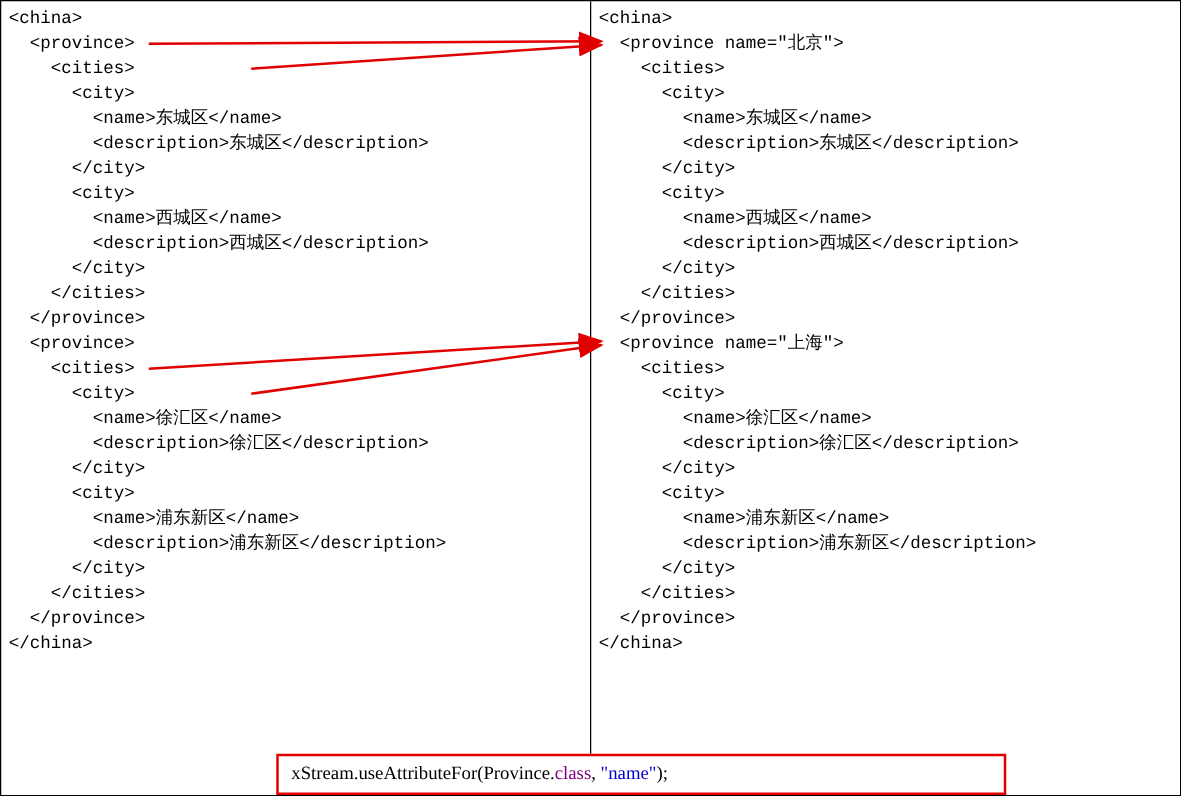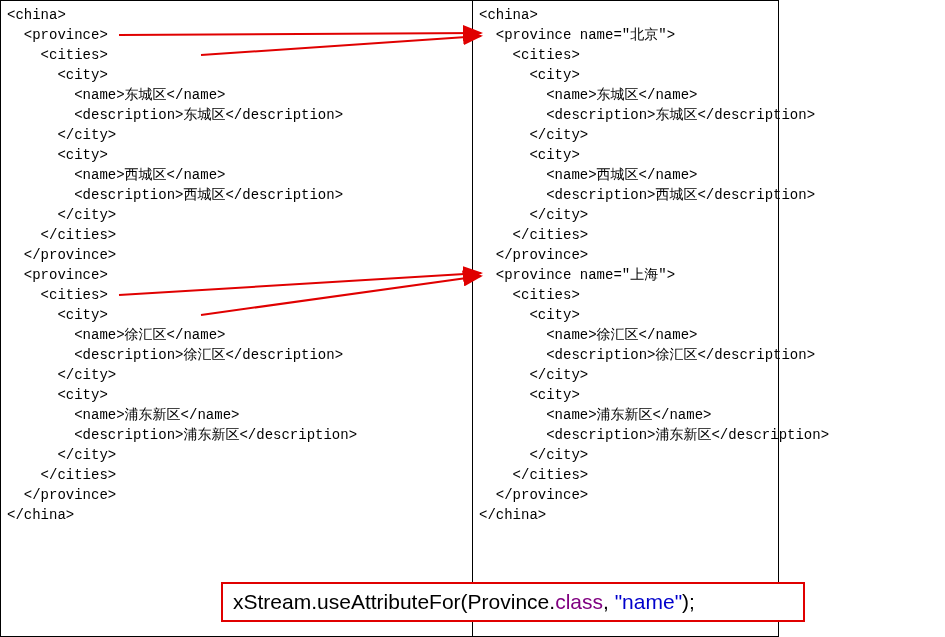--- a/index.html
+++ b/index.html
@@ -4,21 +4,21 @@
 <style>
   body {
     margin: 0;
     padding: 0;
     font-family: "Courier New", monospace;
     font-size: 14px;
     background: #fff;
   }
   .container {
     position: relative;
-    width: 779px;
+    width: 945px;
     height: 637px;
     border: 1px solid #000;
     box-sizing: border-box;
   }
   .pane {
     position: absolute;
     top: 0;
     height: 100%;
     padding: 4px 6px;
     box-sizing: border-box;
@@ -32,27 +32,27 @@
   .right {
     left: 472px;
     width: 472px;
   }
   .line { white-space: pre; }
   .kw-class { color: #800080; }
   .kw-str { color: #0000cc; }
   .codebox {
     position: absolute;
     left: 220px;
-    bottom: 14px;
+    bottom: 0;
     width: 560px;
     border: 2px solid #e00000;
     padding: 6px 10px;
     background: #fff;
-    font-family: Liberation Sans, sans-serif;
-    font-size: 21px;
+    font-family: Liberation Serif, serif;
+    font-size: 15px;
   }
   svg.arrows {
     position: absolute;
     top: 0;
     left: 0;
     pointer-events: none;
   }
 </style>
 </head>
 <body>

